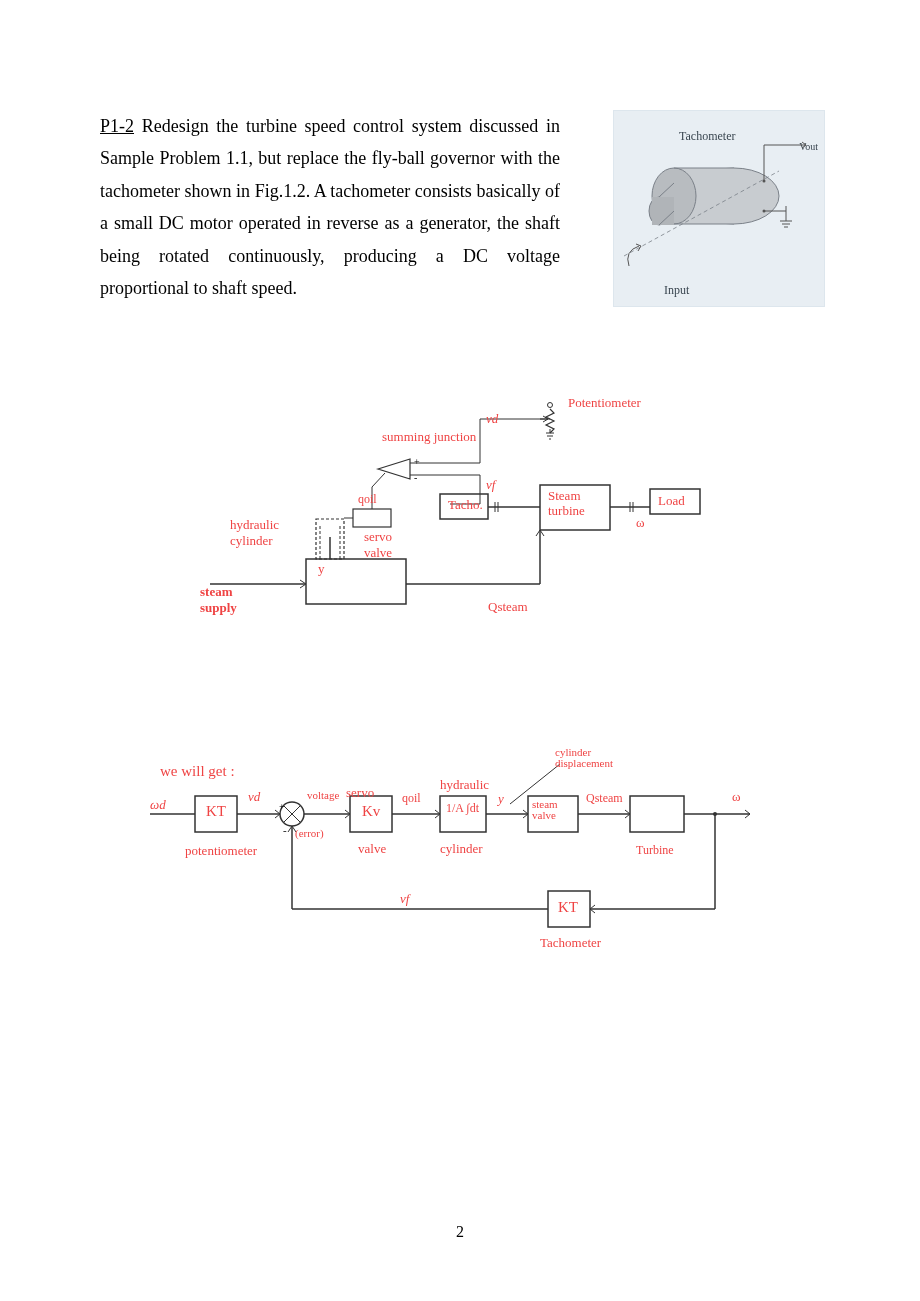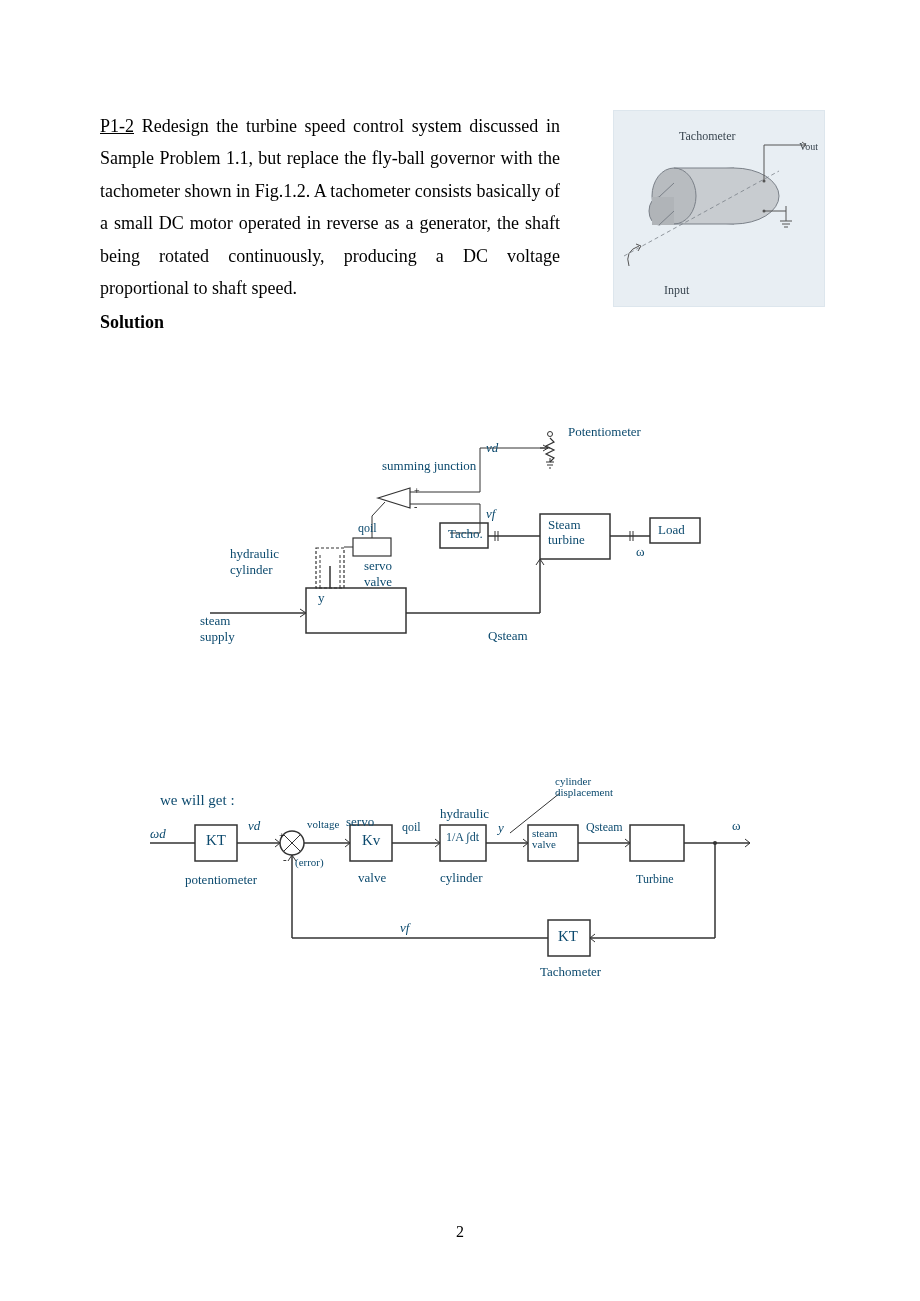--- a/index.html
+++ b/index.html
@@ -51,41 +51,40 @@
     }
     .block-diagram-area {
       position: relative;
       margin-top: 60px;
       height: 280px;
     }
     .hw-label {
       position: absolute;
       font-family: "Comic Sans MS", cursive;
       font-size: 13px;
-      color: #0c4a6e;
+      color: #ef4444;
     }
     .page-num {
       position: absolute;
       bottom: 60px;
       left: 50%;
       transform: translateX(-50%);
       font-size: 16px;
       font-family: "Times New Roman", serif;
     }
     svg { position: absolute; }
   </style>
 </head>
 <body>
 
 <div class="page">
 
   <div class="problem-text">
     <span class="problem-ref">P1-2</span><span> Redesign the turbine speed control system discussed in Sample Problem 1.1, but replace the fly-ball governor with the tachometer shown in Fig.1.2. A tachometer consists basically of a small DC motor operated in reverse as a generator, the shaft being rotated continuously, producing a DC voltage proportional to shaft speed.</span>
   </div>
-  <div class="solution-heading">Solution</div>
 
   <div class="tacho-fig">
     <span class="tacho-label" style="top:18px; left:65px;">Tachometer</span>
     <span class="tacho-label" style="top:30px; right:6px; font-size:10px;text-align:right;">Vout</span>
     <span class="tacho-label" style="bottom:8px; left:50px;">Input</span>
     <svg width="210" height="195">
 
       <ellipse cx="120" cy="85" rx="45" ry="28" fill="#c8ccd0" stroke="#7a8088" stroke-width="1"></ellipse>
       <rect x="60" y="57" width="60" height="56" fill="#c8ccd0" stroke="none"></rect>
       <ellipse cx="60" cy="85" rx="22" ry="28" fill="#b8bcc0" stroke="#7a8088" stroke-width="1"></ellipse>
@@ -176,21 +175,21 @@
       <polyline points="436,147 440,141 444,147" fill="none" stroke="#333"></polyline>
     </svg>
     <span class="hw-label" style="left:282px; top:40px;">summing junction</span>
     <span class="hw-label" style="left:468px; top:6px;">Potentiometer</span>
     <span class="hw-label" style="left:386px; top:22px; font-style:italic;">vd</span>
     <span class="hw-label" style="left:386px; top:88px; font-style:italic;">vf</span>
     <span class="hw-label" style="left:130px; top:128px; width:60px;">hydraulic cylinder</span>
     <span class="hw-label" style="left:258px; top:140px; width:40px;text-align:center;">servo valve</span>
     <span class="hw-label" style="left:258px; top:103px; font-size:12px;">qoil</span>
     <span class="hw-label" style="left:218px; top:172px;">y</span>
-    <span class="hw-label" style="left:100px; top:195px; width:50px;">steam supply</span>
+    <span class="hw-label" style="left:100px; top:195px; width:50px;font-weight:bold;">steam supply</span>
     <span class="hw-label" style="left:348px; top:108px;">Tacho.</span>
     <span class="hw-label" style="left:448px; top:100px; width:58px; line-height:1.1;">Steam turbine</span>
     <span class="hw-label" style="left:558px; top:104px;">Load</span>
     <span class="hw-label" style="left:536px; top:126px;">ω</span>
     <span class="hw-label" style="left:388px; top:210px;">Qsteam</span>
   </div>
 
   <div class="block-diagram-area">
     <span class="hw-label" style="left:60px; top:0px; font-size:15px;margin-top:44px;">we will get :</span>
 

